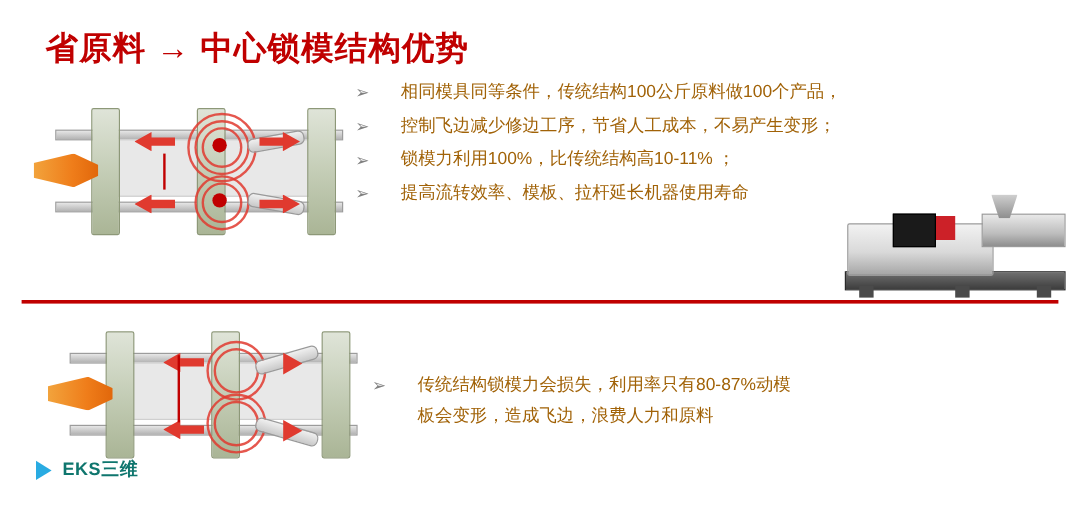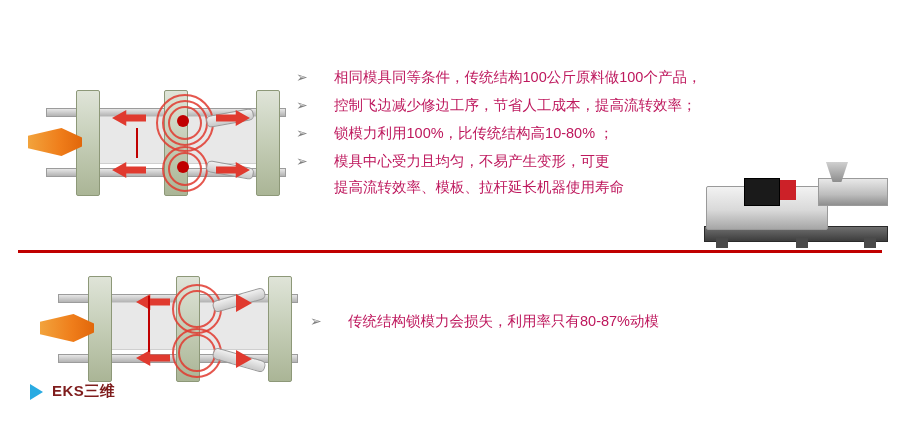--- a/index.html
+++ b/index.html
@@ -66,21 +66,21 @@
     width: 38px;
     flex: 0 0 38px;
     color: #808080;
     font-size: 14px;
     line-height: 26px;
     text-align: left;
   }
   .bullet-text {
     font-size: 14.5px;
     line-height: 26px;
-    color: #be185d;
+    color: #a16207;
     flex: 1;
   }
   .bullet-text .ln {
     display: block;
     white-space: nowrap;
   }
 
   
   .machine {
     position: absolute;
@@ -249,29 +249,30 @@
   .footer .play {
     width: 0; height: 0;
     border-top: 8px solid transparent;
     border-bottom: 8px solid transparent;
     border-left: 13px solid #29abe2;
     margin-right: 9px;
   }
   .footer .brand {
     font-size: 15px;
     font-weight: bold;
-    color: #7f1d1d;
+    color: #0f766e;
     letter-spacing: .5px;
   }
 </style>
 </head>
 <body>
 
 <div class="slide">
 
+  <div class="title">省原料 → 中心锁模结构优势</div>
 
   <div class="diagram top">
     <div class="tiebar t1"></div>
     <div class="tiebar t2"></div>
 
     <div class="barshade" style="left:70px; top:34px; width:68px; height:46px;"></div>
     <div class="barshade" style="left:158px; top:34px; width:70px; height:46px;"></div>
 
     <div class="plate left"></div>
     <div class="plate mid"></div>
@@ -302,33 +303,32 @@
   <div class="bullets-top">
     <div class="bullet-row">
       <div class="bullet-marker">➢</div>
       <div class="bullet-text">
         <span class="ln">相同模具同等条件，传统结构100公斤原料做100个产品，</span>
       </div>
     </div>
     <div class="bullet-row">
       <div class="bullet-marker">➢</div>
       <div class="bullet-text">
-        <span class="ln">控制飞边减少修边工序，节省人工成本，提高流转效率；</span>
-      </div>
-    </div>
-    <div class="bullet-row">
-      <div class="bullet-marker">➢</div>
-      <div class="bullet-text">
-        <span class="ln">锁模力利用100%，比传统结构高10-80% ；</span>
-      </div>
-    </div>
-    <div class="bullet-row">
-      <div class="bullet-marker">➢</div>
-      <div class="bullet-text">
-        <span class="ln">模具中心受力且均匀，不易产生变形，可更</span>
+        <span class="ln">控制飞边减少修边工序，节省人工成本，不易产生变形；</span>
+      </div>
+    </div>
+    <div class="bullet-row">
+      <div class="bullet-marker">➢</div>
+      <div class="bullet-text">
+        <span class="ln">锁模力利用100%，比传统结构高10-11% ；</span>
+      </div>
+    </div>
+    <div class="bullet-row">
+      <div class="bullet-marker">➢</div>
+      <div class="bullet-text">
         <span class="ln">提高流转效率、模板、拉杆延长机器使用寿命</span>
       </div>
     </div>
   </div>
 
   <div class="machine">
     <div class="m-base"></div>
     <div class="m-leg" style="left:16px;"></div>
     <div class="m-leg" style="left:96px;"></div>
     <div class="m-leg" style="left:164px;"></div>
@@ -368,20 +368,21 @@
     <div class="tri" style="left:196px; top:82px;"></div>
 
     <div class="vline" style="left:108px; top:28px; height:56px;"></div>
   </div>
 
   <div class="bullets-bottom">
     <div class="bullet-row">
       <div class="bullet-marker">➢</div>
       <div class="bullet-text">
         <span class="ln">传统结构锁模力会损失，利用率只有80-87%动模</span>
+        <span class="ln">板会变形，造成飞边，浪费人力和原料</span>
       </div>
     </div>
   </div>
 
   <div class="footer">
     <div class="play"></div>
     <div class="brand">EKS三维</div>
   </div>
 
 </div>

